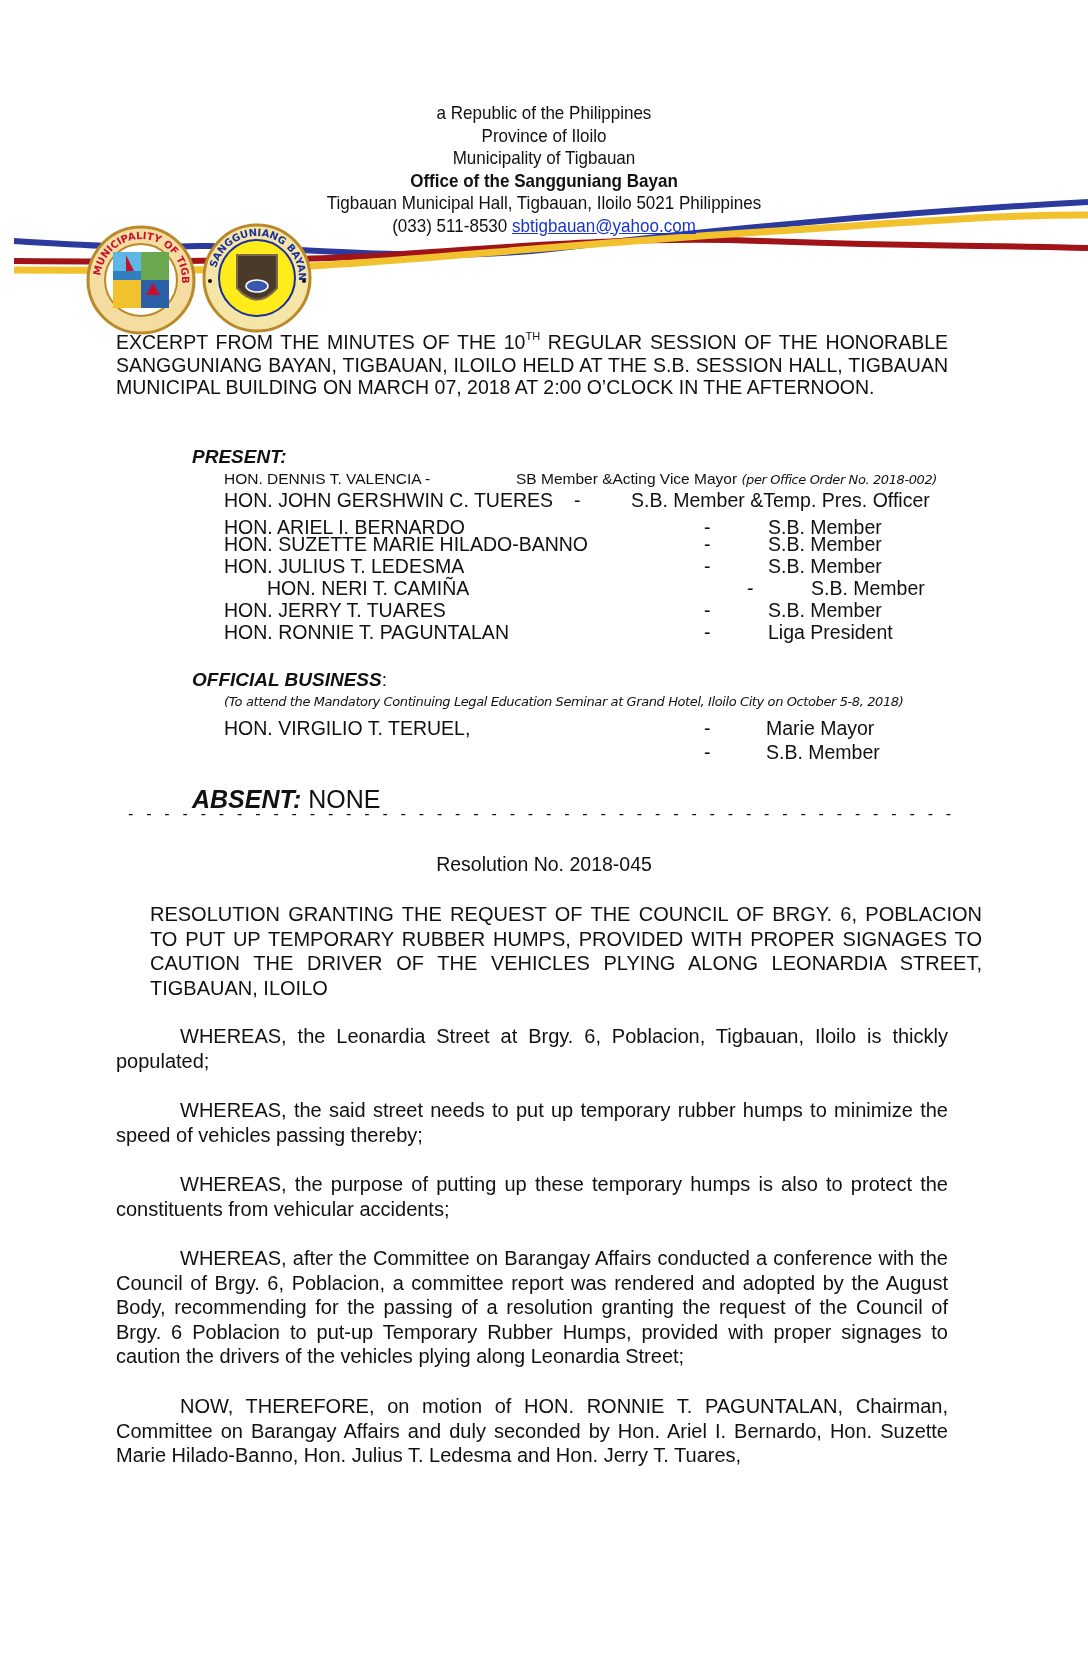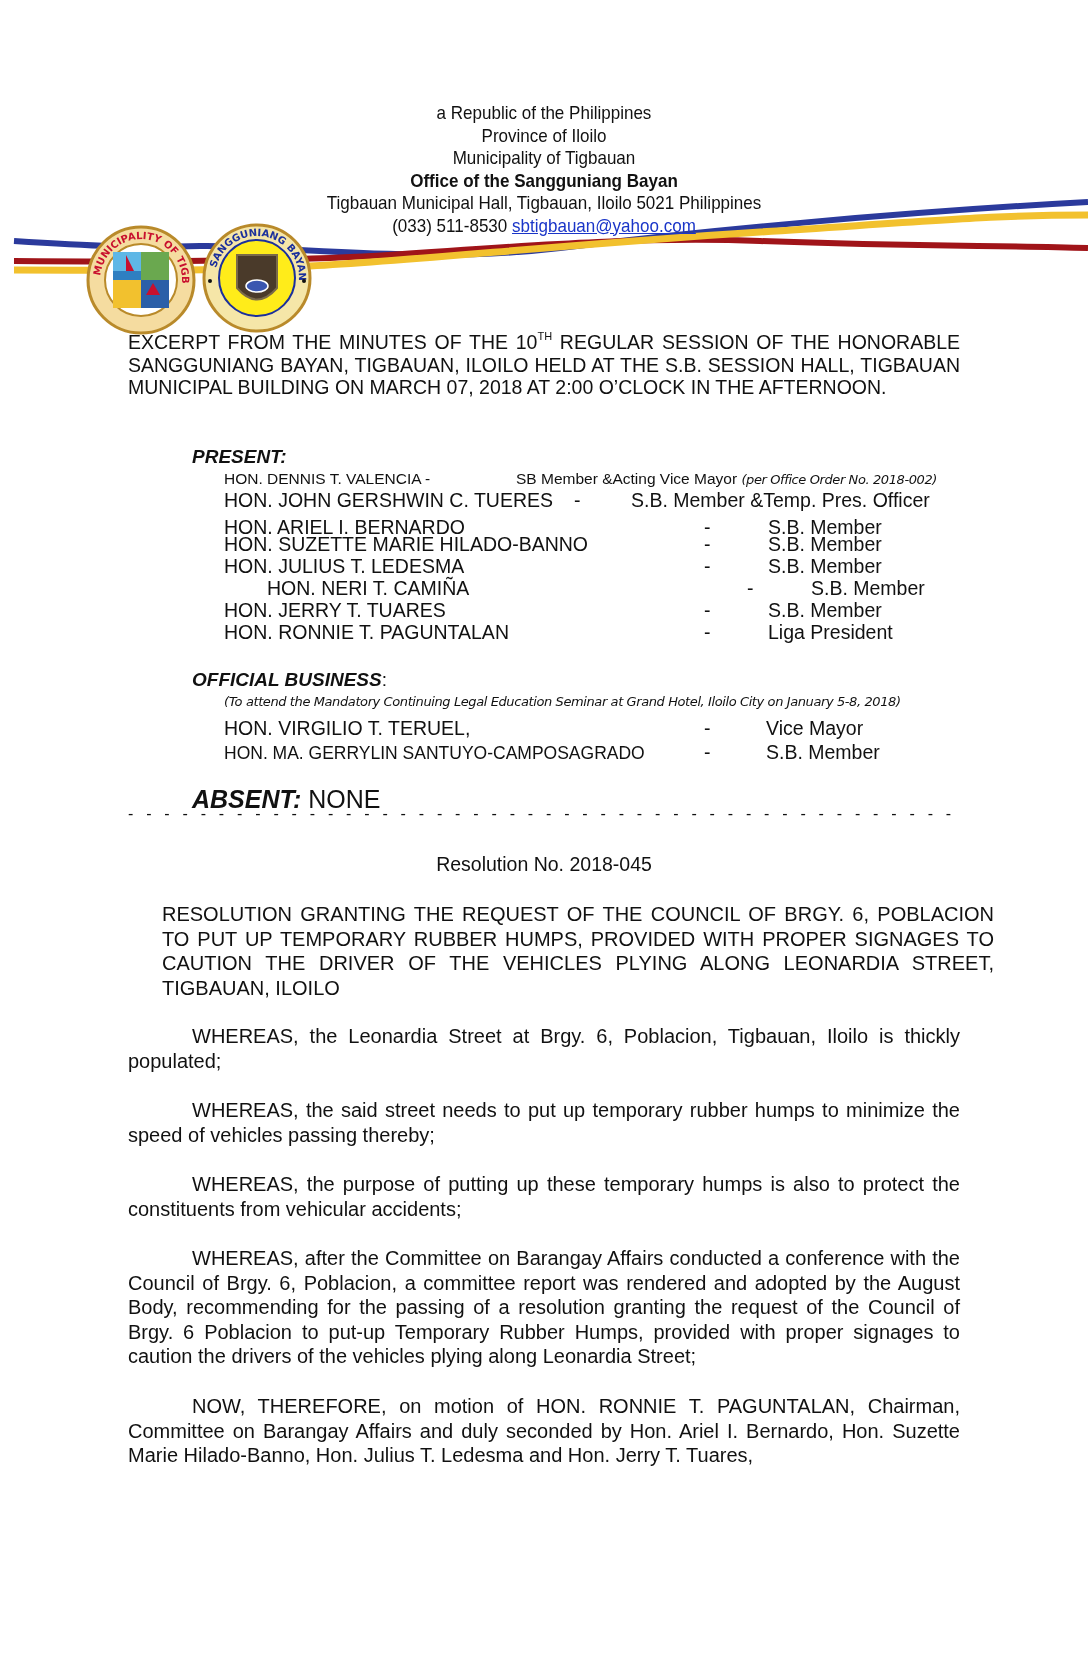--- a/index.html
+++ b/index.html
@@ -8,21 +8,21 @@
   .letterhead { position: absolute; left: 0; top: 0; width: 932px; height: 330px; }
   .ribbons { position: absolute; left: 0; top: 0; }
   .head-lines { position: absolute; top: 102px; left: 0; width: 1088px; text-align: center;
                 font-size: 18.5px; line-height: 22.5px; transform: scaleX(0.92); transform-origin: 544px 0; }
   .head-lines .bold { font-weight: bold; }
   .head-lines a { color: #1a35c8; text-decoration: underline; }
   .seal { position: absolute; }
   .seal-muni { left: 86px; top: 225px; width: 110px; height: 110px; }
   .seal-sb { left: 202px; top: 223px; width: 110px; height: 110px; }
 
-  .content { position: absolute; left: 128px; width: 832px; font-size: 19.5px; line-height: 22.5px; }
+  .content { position: absolute; left: 116px; width: 832px; font-size: 19.5px; line-height: 22.5px; }
   .justify { text-align: justify; text-align-last: left; }
   .excerpt { top: 331px; }
   sup { font-size: 11px; vertical-align: 9px; line-height: 0; }
 
   .section-label { position: absolute; left: 192px; font-weight: bold; font-style: italic; font-size: 19px; }
   .present-label { top: 446px; }
   .ob-label { top: 669px; }
   .absent { position: absolute; left: 192px; top: 785px; font-size: 25px; }
   .absent b { font-style: italic; }
 
@@ -130,28 +130,27 @@
   <span class="dash" style="left:480px;">-</span>
   <span class="role" style="left:544px;">S.B. Member</span>
 </div>
 <div class="member-row" style="top:621px;">
   <span>HON. RONNIE T. PAGUNTALAN</span>
   <span class="dash" style="left:480px;">-</span>
   <span class="role" style="left:544px;">Liga President</span>
 </div>
 
 <div class="section-label ob-label"><span>OFFICIAL BUSINESS</span><span style="font-weight:normal;font-style:normal;">:</span></div>
-<div class="member-row italic-note" style="top:694px;">(To attend the Mandatory Continuing Legal Education Seminar at Grand Hotel, Iloilo City on January 5-8, 2018)</div>
+<div class="member-row italic-note" style="top:694px;">(To attend the Mandatory Continuing Legal Education Seminar at Grand Hotel, Iloilo City on October 5-8, 2018)</div>
 <div class="member-row" style="top:717px;">
   <span>HON. VIRGILIO T. TERUEL,</span>
   <span class="dash" style="left:480px;">-</span>
-  <span class="role" style="left:542px;">Vice Mayor</span>
+  <span class="role" style="left:542px;">Marie Mayor</span>
 </div>
 <div class="member-row" style="top:741px;">
-  <span style="font-size:17.5px;">HON. MA. GERRYLIN SANTUYO-CAMPOSAGRADO</span>
   <span class="dash" style="left:480px;">-</span>
   <span class="role" style="left:542px;">S.B. Member</span>
 </div>
 
 <div class="absent"><b>ABSENT:</b><span> NONE</span></div>
 
 <div class="divider">- - - - - - - - - - - - - - - - - - - - - - - - - - - - - - - - - - - - - - - - - - - - - - - - - - - - - - - - - - - - - - - - - - - - - - - - - - - - -</div>
 
 <div class="resolution-no">Resolution No. 2018-045</div>
 

